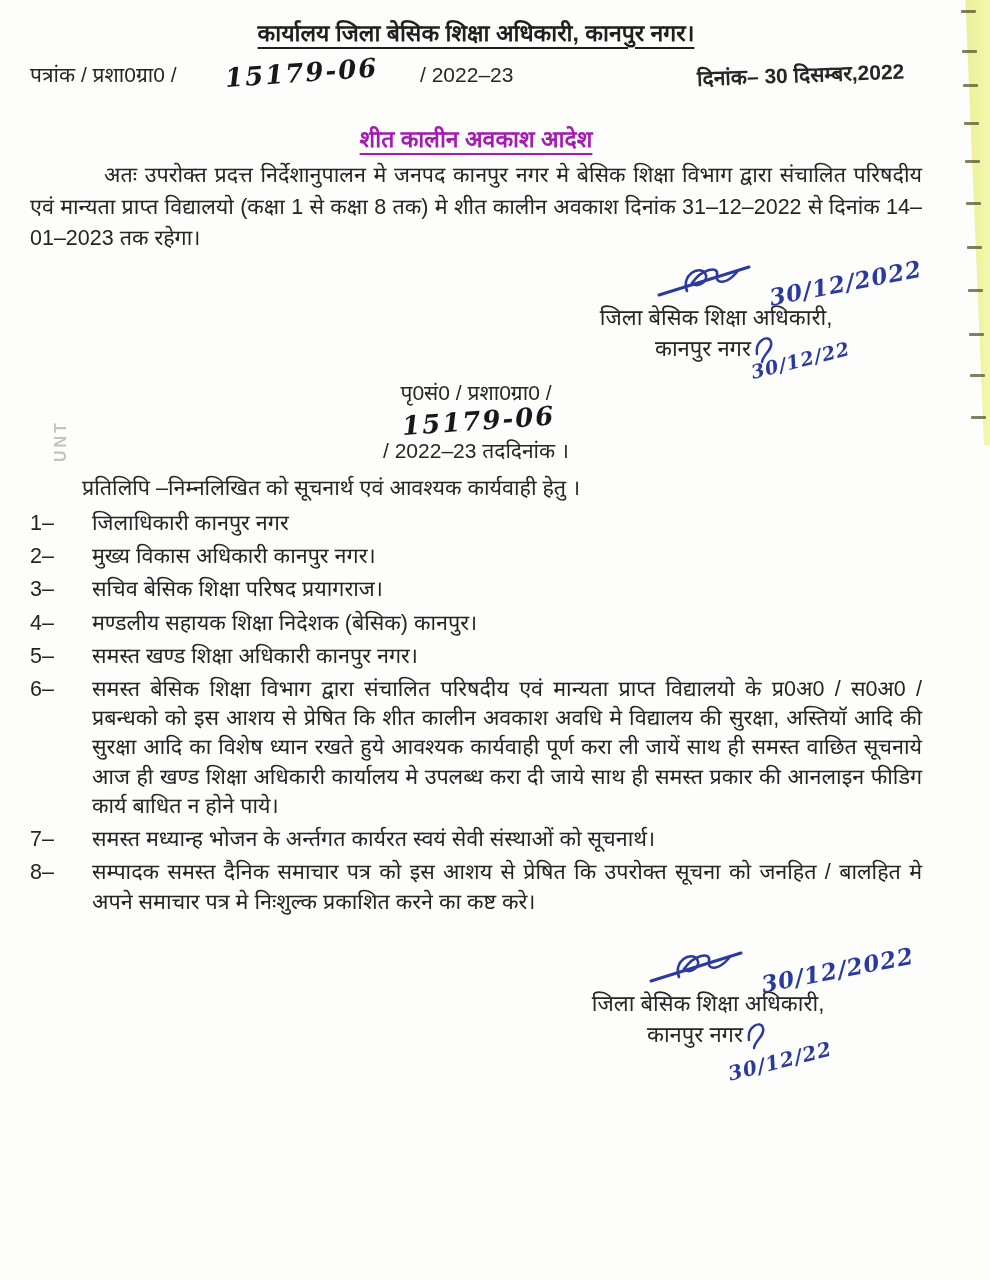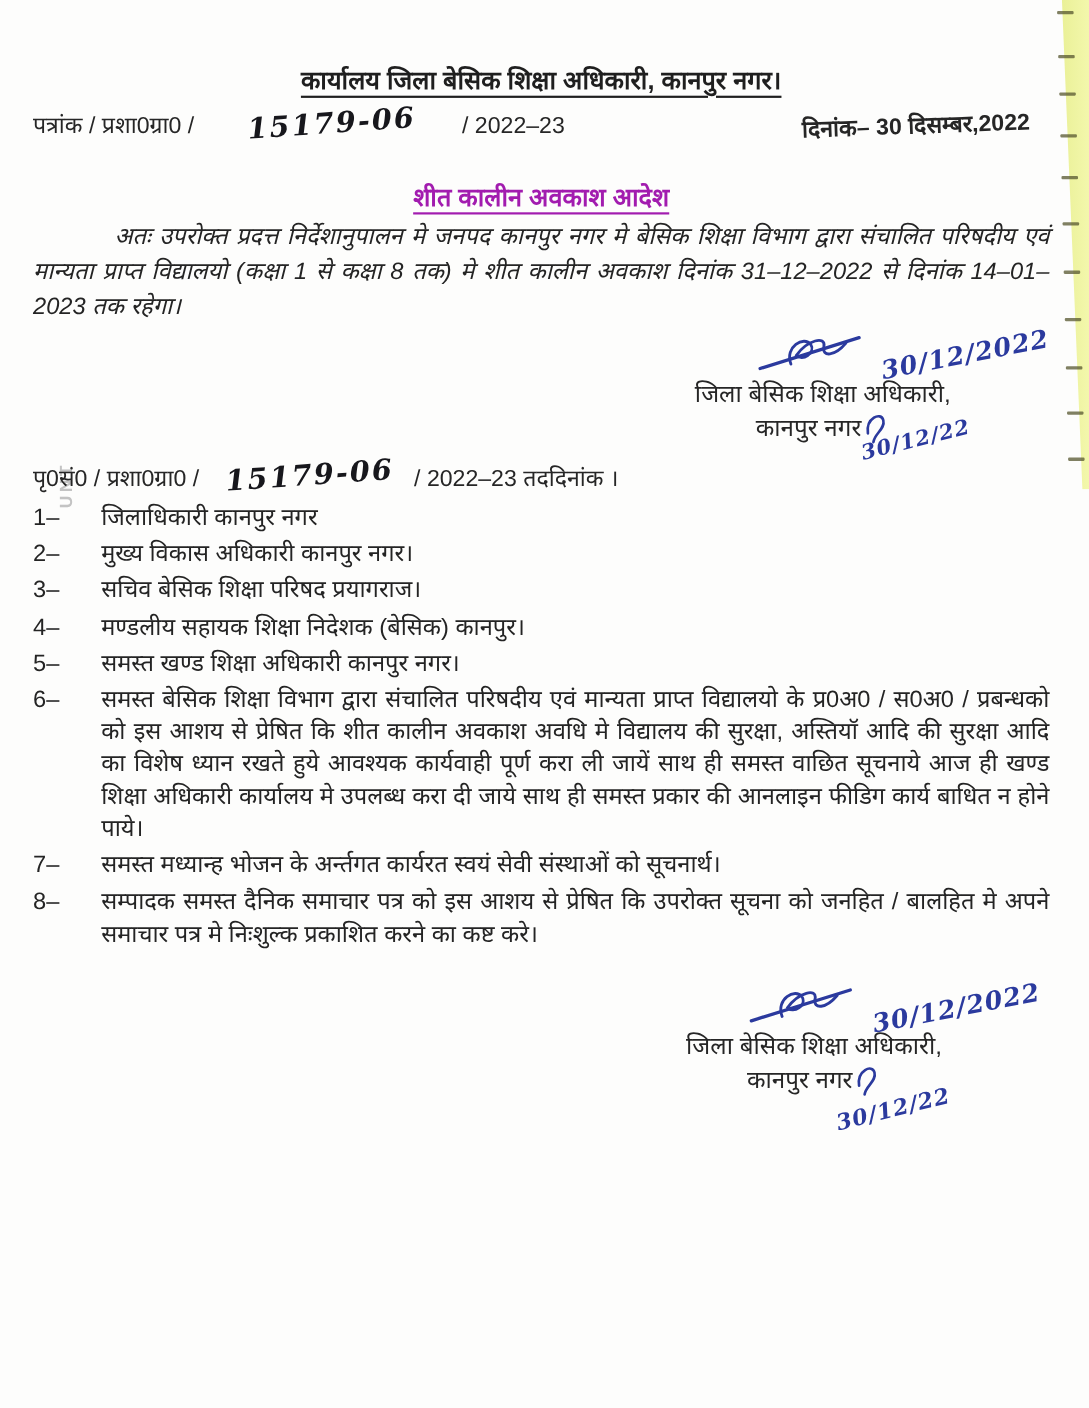--- a/index.html
+++ b/index.html
@@ -22,21 +22,21 @@
     position:absolute;height:3px;width:15px;
     background:#56562f;opacity:.75;border-radius:1px;z-index:2;
   }
   
   .watermark{
     position:absolute;left:52px;top:462px;
     transform:rotate(-90deg);transform-origin:left top;
     color:#c3c3c3;font-size:16px;letter-spacing:3px;font-weight:600;
   }
   
-  .content{position:relative;z-index:3;padding:14px 36px 0 30px;margin-top:40px;}
+  .content{position:relative;z-index:3;padding:14px 68px 0 30px;}
   .hdr{
     text-align:center;font-size:23px;font-weight:bold;margin:2px 0 0 0;
     text-decoration:underline;text-underline-offset:6px;text-decoration-thickness:2px;
     color:#1f1f1f;
   }
   .letterno-row{
     display:flex;justify-content:space-between;align-items:baseline;
     margin-top:10px;font-size:21px;
   }
   .letterno-left{display:flex;align-items:baseline;gap:24px;}
@@ -49,42 +49,42 @@
   .subject{
     text-align:center;font-size:23px;font-weight:bold;margin:34px 0 0 0;
     text-decoration:underline;text-underline-offset:6px;text-decoration-thickness:2px;
     color:#a21caf;
   }
   .para{
     font-size:21.5px;line-height:1.47;text-align:justify;margin:20px 0 0 0;
     color:#242424;
   }
   .para.first{text-indent:74px;margin-top:24px;}
-  .para.second{text-indent:74px;margin-top:6px;font-style:italic;}
+  .para.second{text-indent:74px;margin-top:6px;}
   
   .sigblock{width:400px;margin-left:auto;text-align:center;line-height:1.32;}
   .sig-top{margin-top:2px;margin-right:6px;}
   .sig-bottom{margin-top:26px;margin-right:14px;}
   .sig-row{display:flex;justify-content:flex-end;align-items:flex-end;gap:4px;height:46px;margin-right:-8px;}
   .hw-blue{
     color:#2b3a9e;font-family:"DejaVu Serif",serif;font-style:italic;font-weight:bold;
     display:inline-block;white-space:nowrap;
   }
   .hw-date-big{font-size:23px;transform:rotate(-11deg) translateY(-4px);letter-spacing:1px;}
   .sig-name{font-size:22px;}
   .sig-desig{font-size:22px;}
   .sig-place{position:relative;font-size:22px;display:inline-block;}
   .hook-icon{vertical-align:-8px;margin-left:2px;}
   .hw-date-small{
     position:absolute;font-size:19px;transform:rotate(-14deg);
     right:-74px;top:16px;letter-spacing:1px;
   }
   .sig-bottom .hw-date-small{right:-64px;top:30px;font-size:20px;}
   
-  .refline{display:flex;align-items:flex-end;font-size:21px;margin-top:14px;}
+  .refline{display:flex;align-items:center;font-size:21px;margin-top:14px;flex-direction:column;}
   .copyline{font-size:21.5px;margin:8px 0 0 52px;}
   
   .recipients{margin-top:8px;}
   .rrow{display:flex;font-size:21.5px;line-height:1.36;margin-top:4px;color:#242424;}
   .rnum{flex:0 0 62px;}
   .rtext{flex:1;text-align:justify;}
   .scribble-svg{display:block;}
 </style>
 </head>
 <body>
@@ -139,20 +139,21 @@
         <span class="hw-blue hw-date-small">30/12/22</span>
       </div>
     </div>
 
     <div class="refline">
       <span>पृ0सं0 / प्रशा0ग्रा0 /</span>
       <span class="hw-black">15179-06</span>
       <span>/ 2022–23 तददिनांक ।</span>
     </div>
 
+    <div class="copyline">प्रतिलिपि –निम्नलिखित को सूचनार्थ एवं आवश्यक कार्यवाही हेतु ।</div>
 
     <div class="recipients">
       <div class="rrow">
           <span class="rnum">1–</span>
           <span class="rtext">जिलाधिकारी कानपुर नगर</span>
         </div>
       <div class="rrow">
           <span class="rnum">2–</span>
           <span class="rtext">मुख्य विकास अधिकारी कानपुर नगर।</span>
         </div>

